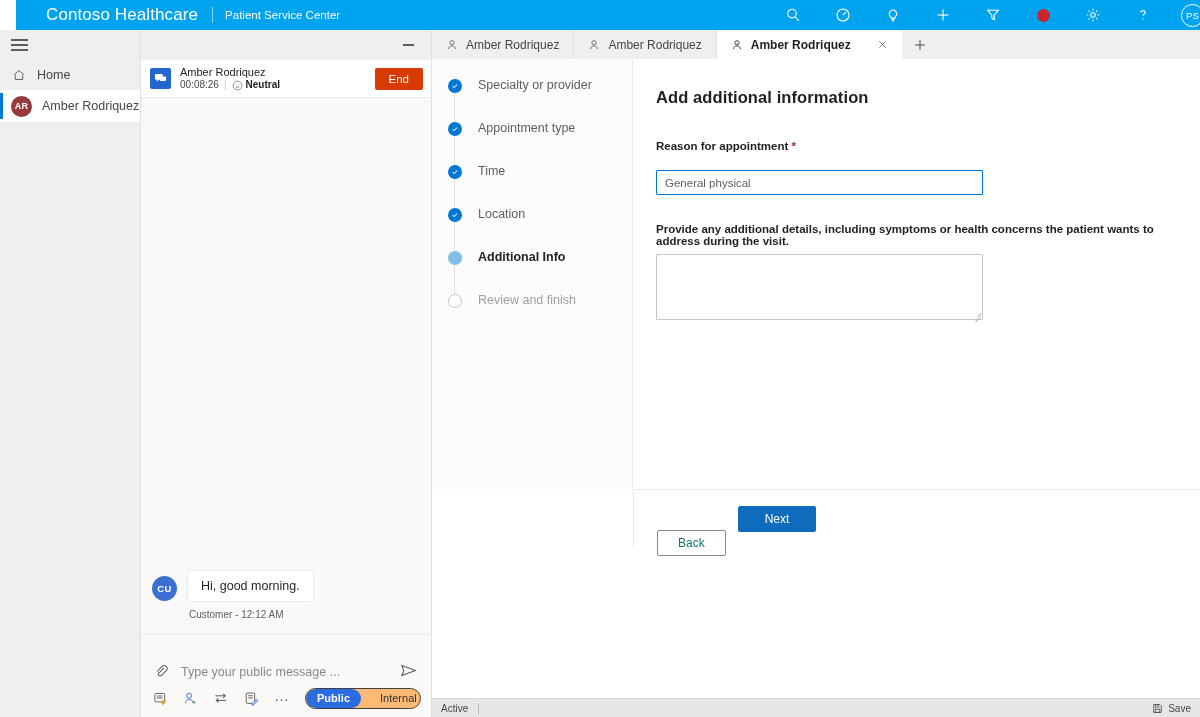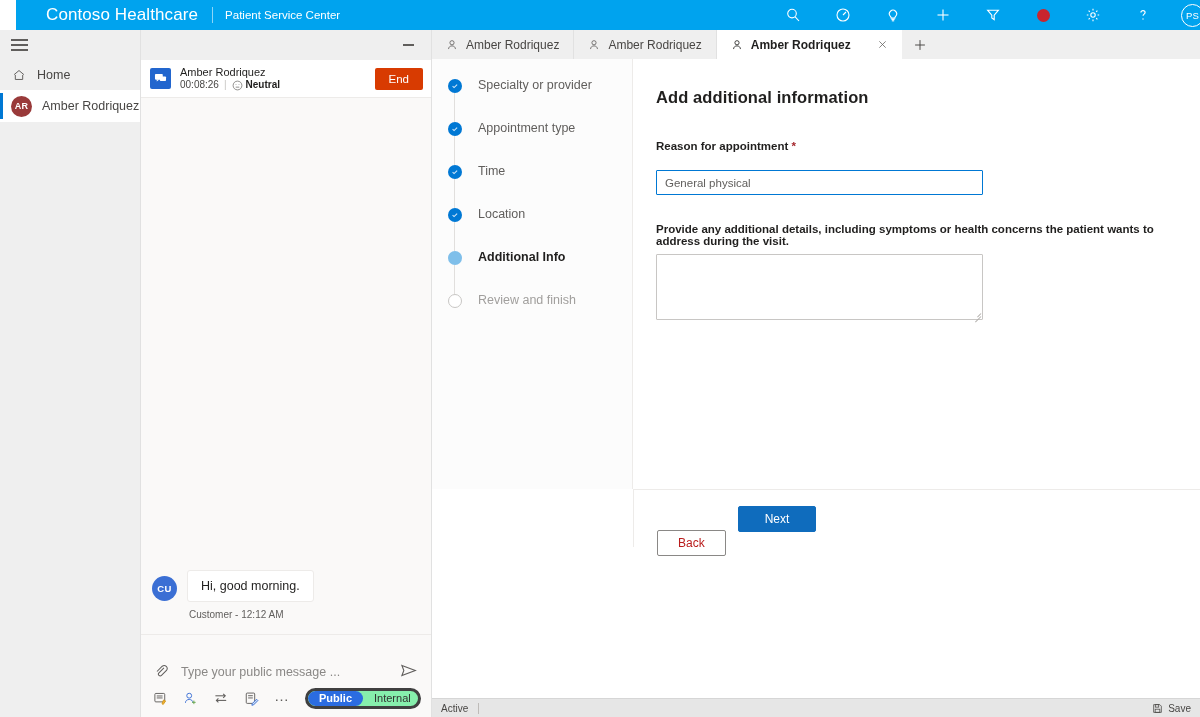--- a/index.html
+++ b/index.html
@@ -108,22 +108,22 @@
   .comp-field {
     flex: 1; border: none; background: transparent; outline: none; margin-left: 10px;
     font-size: 12.5px; color: #201F1E; font-family: inherit;
   }
   .comp-field::placeholder { color: #8A8886; }
   .send-btn { width: 22px; display: flex; justify-content: center; cursor: pointer; }
   .comp-tools { height: 38px; display: flex; align-items: center; padding: 0 10px 0 12px; gap: 15px; }
   .ctool { cursor: pointer; display: flex; align-items: center; }
   .dots { color: #605E5C; font-size: 15px; letter-spacing: 1px; margin-top: -6px; }
   .seg {
-    margin-left: auto; display: flex; border: 3px solid #404040; border-radius: 11px;
-    overflow: hidden; background: #86efac; height: 21px;
+    margin-left: auto; display: flex; border: 1px solid #404040; border-radius: 11px;
+    overflow: hidden; background: #fdba74; height: 21px; gap: 8px;
   }
   .seg div { font-size: 11px; display: flex; align-items: center; padding: 0 11px; cursor: pointer; }
   .seg .on { background: #2B6CE0; color: #fff; border-radius: 11px; font-weight: bold; }
   .seg .off { color: #323130; }
 
   
   .tabstrip {
     position: absolute; left: 432px; top: 30px; width: 768px; height: 29px;
     background: #EFEFEF; display: flex; align-items: stretch;
   }
@@ -186,21 +186,21 @@
 
   .wiz-footer {
     position: absolute; left: 201px; right: 0; top: 430px; height: 58px;
     border-top: 1px solid #EDEBE9; border-left: 1px solid #EDEBE9;
     display: flex; align-items: center; padding-left: 23px; gap: 12px; background: #fff;
   }
   .btn {
     font-family: inherit; font-size: 12px; border-radius: 2px; cursor: pointer;
     height: 26px; padding: 0 20px;
   }
-  .btn-sec { background: #fff; border: 1px solid #8A8886; color: #b91c1c; margin-top: 48px; }
+  .btn-sec { background: #fff; border: 1px solid #8A8886; color: #0f766e; margin-top: 48px; }
   .btn-pri { background: #0F6CBD; border: 1px solid #0F6CBD; color: #fff; padding: 0 26px; }
 
   
   .statusbar {
     position: absolute; left: 432px; bottom: 0; width: 768px; height: 19px;
     background: #E6E6E6; border-top: 1px solid #D6D6D6;
     display: flex; align-items: center; padding: 0 9px;
   }
   .st-left { display: flex; align-items: center; gap: 10px; font-size: 10px; color: #484644; }
   .st-div { width: 1px; height: 11px; background: #BEBBB8; }

